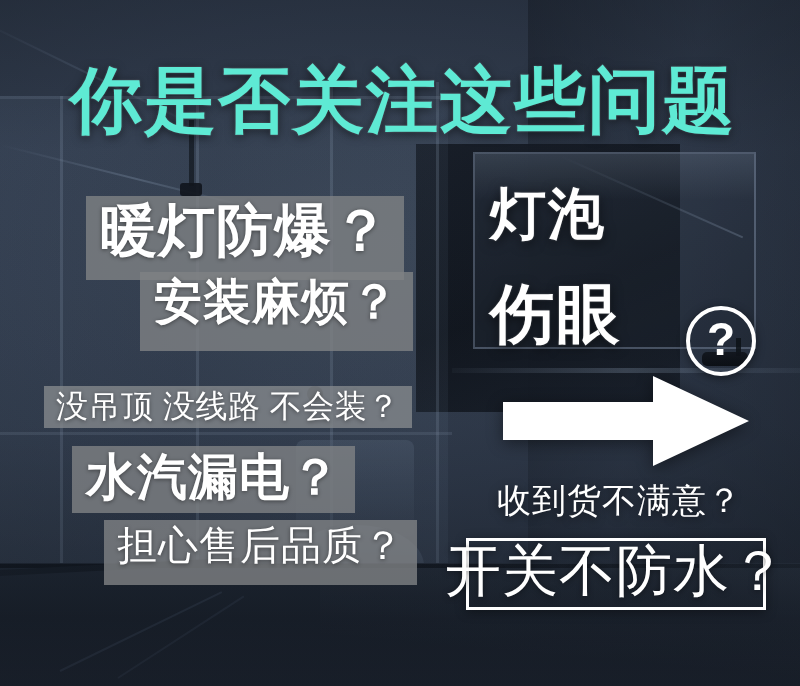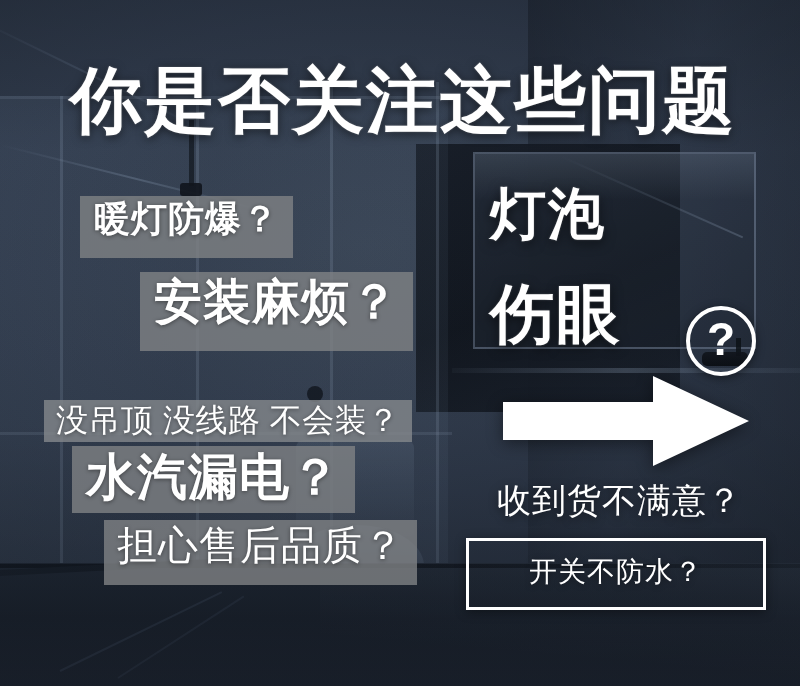--- a/index.html
+++ b/index.html
@@ -149,35 +149,35 @@
     position:absolute;inset:0;
     background:
       linear-gradient(180deg,rgba(16,21,29,.30) 0%,rgba(16,21,29,.10) 22%,rgba(16,21,29,.18) 62%,rgba(12,16,23,.46) 100%);
   }
 
   
   .fg{position:absolute;inset:0;}
 
   .headline{
     position:absolute;left:70px;top:64px;width:690px;
-    font-size:72px;line-height:1;font-weight:700;color:#ffffff;
+    font-size:72px;line-height:1;font-weight:700;color:#5eead4;
     letter-spacing:2px;white-space:nowrap;
     text-shadow:0 2px 10px rgba(0,0,0,.55), 0 0 2px rgba(255,255,255,.35);
   }
 
   
   .chip{
     position:absolute;display:inline-block;color:#ffffff;
     background:rgba(128,130,133,.80);
     white-space:nowrap;font-weight:700;
     text-shadow:0 1px 4px rgba(0,0,0,.45);
   }
-  .chip-a{left:80px;top:196px;padding:4px 14px 20px;font-size:36px;line-height:1.06;letter-spacing:1px;}
+  .chip-a{left:86px;top:196px;padding:4px 14px 20px;font-size:57px;line-height:1.06;letter-spacing:1px;}
   .chip-b{left:140px;top:272px;padding:5px 14px 23px;font-size:48px;line-height:1.06;letter-spacing:1px;}
-  .chip-c{left:44px;top:400px;padding:3px 12px 4px;font-size:32px;line-height:1.1;letter-spacing:.5px;
+  .chip-c{left:44px;top:386px;padding:3px 12px 4px;font-size:32px;line-height:1.1;letter-spacing:.5px;
           background:rgba(133,136,140,.80);font-weight:400;}
   .chip-d{left:72px;top:446px;padding:5px 14px 9px;font-size:50px;line-height:1.06;letter-spacing:1px;}
   .chip-e{left:104px;top:520px;padding:4px 13px 18px;font-size:40px;line-height:1.08;letter-spacing:1px;
           font-weight:400;}
 
   
   .big-line{
     position:absolute;color:#ffffff;font-weight:700;white-space:nowrap;
     text-shadow:0 3px 12px rgba(0,0,0,.6), 0 0 2px rgba(255,255,255,.3);
   }
@@ -198,21 +198,21 @@
     position:absolute;left:497px;top:478px;color:#ffffff;font-size:34px;font-weight:400;
     letter-spacing:1px;white-space:nowrap;text-shadow:0 2px 8px rgba(0,0,0,.55);
   }
 
   .outline-box{
     position:absolute;left:466px;top:538px;width:300px;height:72px;
     border:3px solid #ffffff;display:flex;align-items:center;justify-content:center;
     box-shadow:0 2px 10px rgba(0,0,0,.4);
   }
   .outline-box span{
-    color:#ffffff;font-size:28px;font-weight:400;letter-spacing:1px;white-space:nowrap;
+    color:#ffffff;font-size:56px;font-weight:400;letter-spacing:1px;white-space:nowrap;
     text-shadow:0 1px 6px rgba(0,0,0,.45);padding-bottom:4px;
   }
 </style>
 </head>
 <body>
 
 <div class="stage">
 
   <div class="bg">
     <div class="wall"></div>

